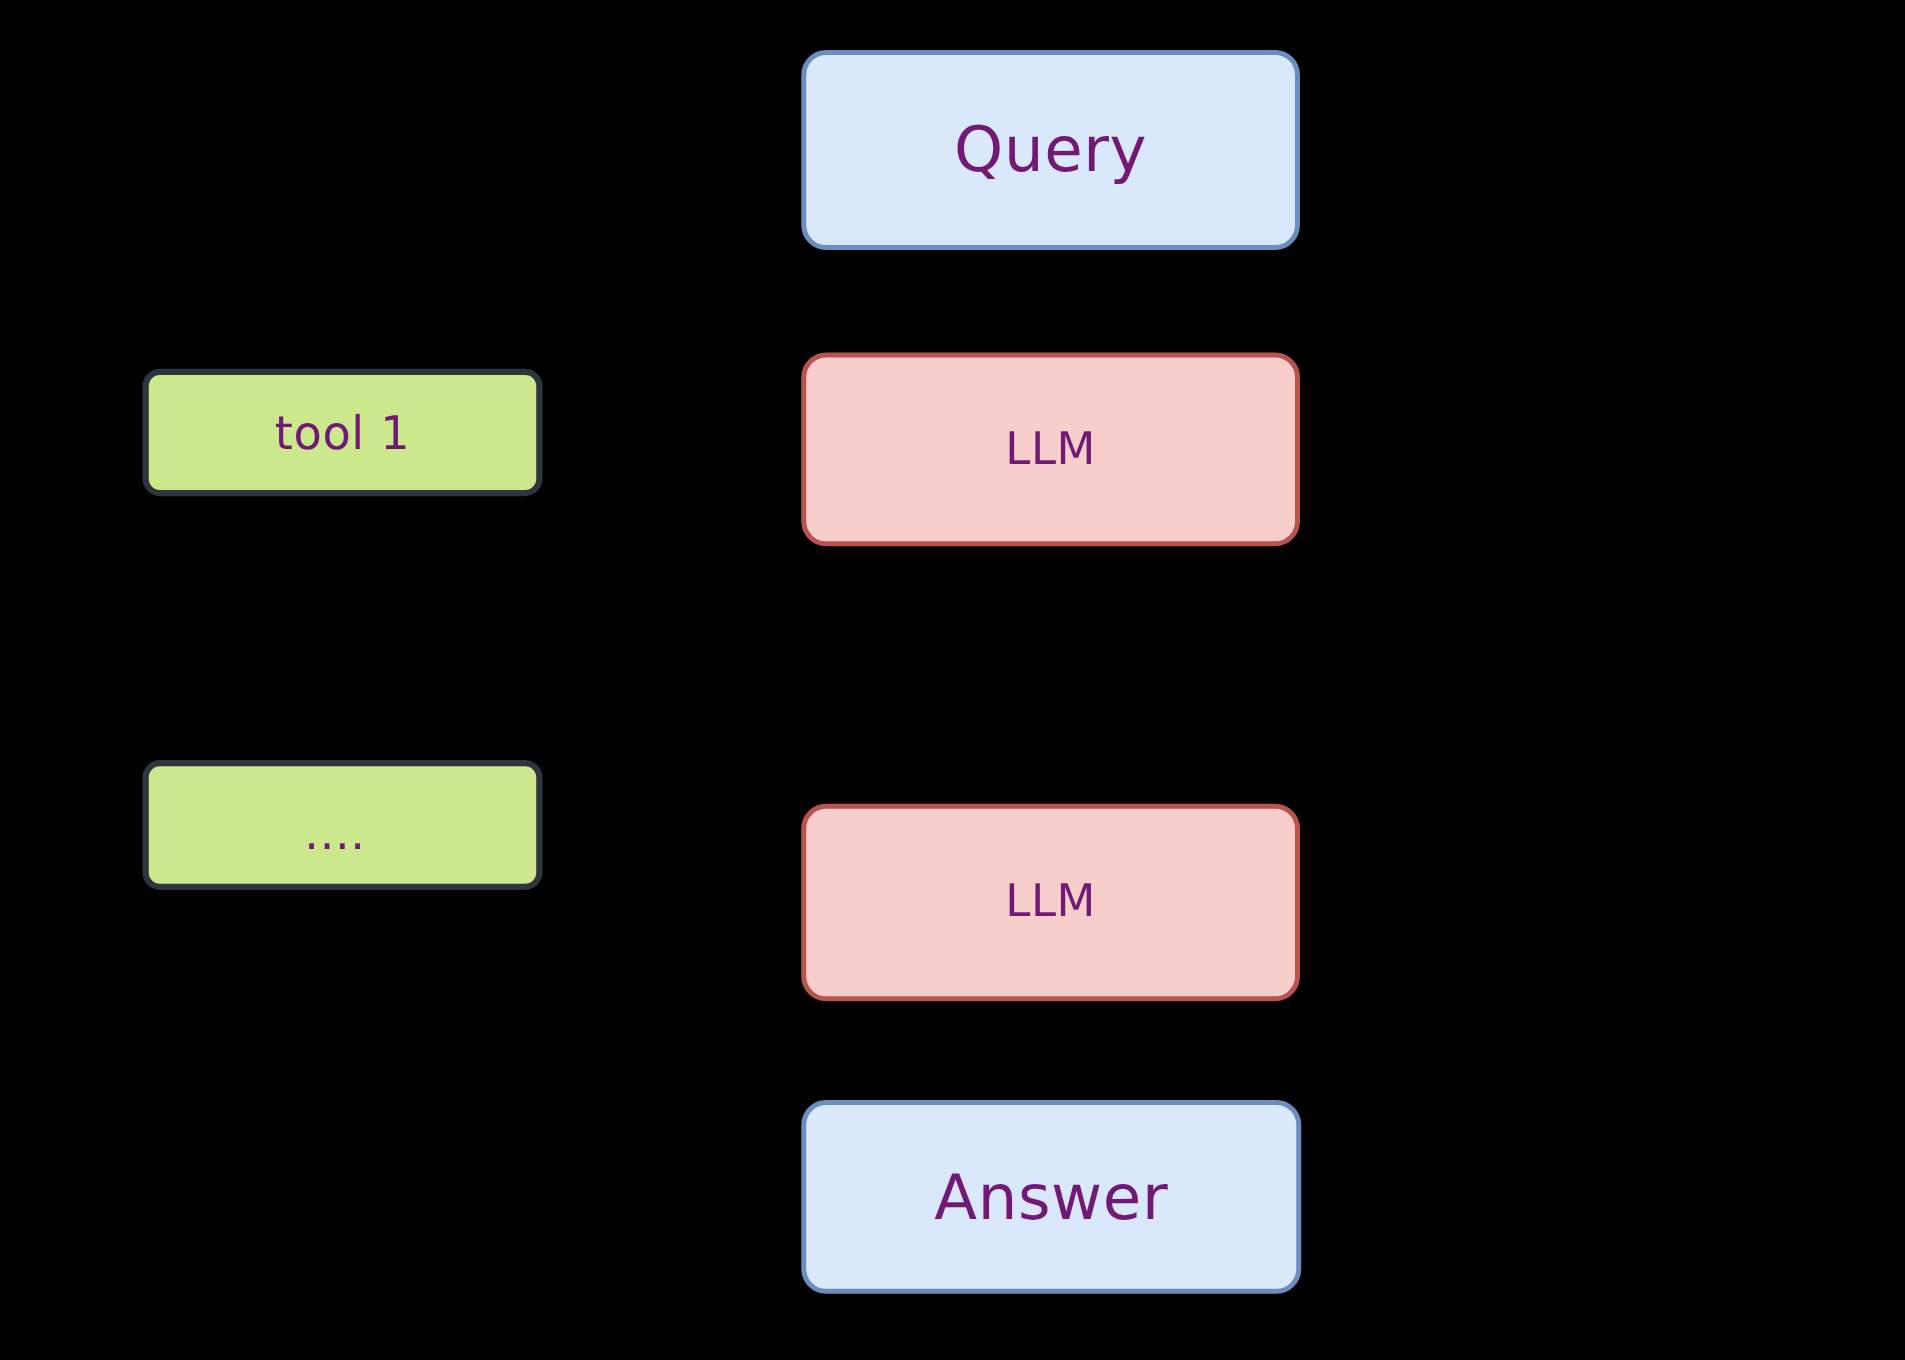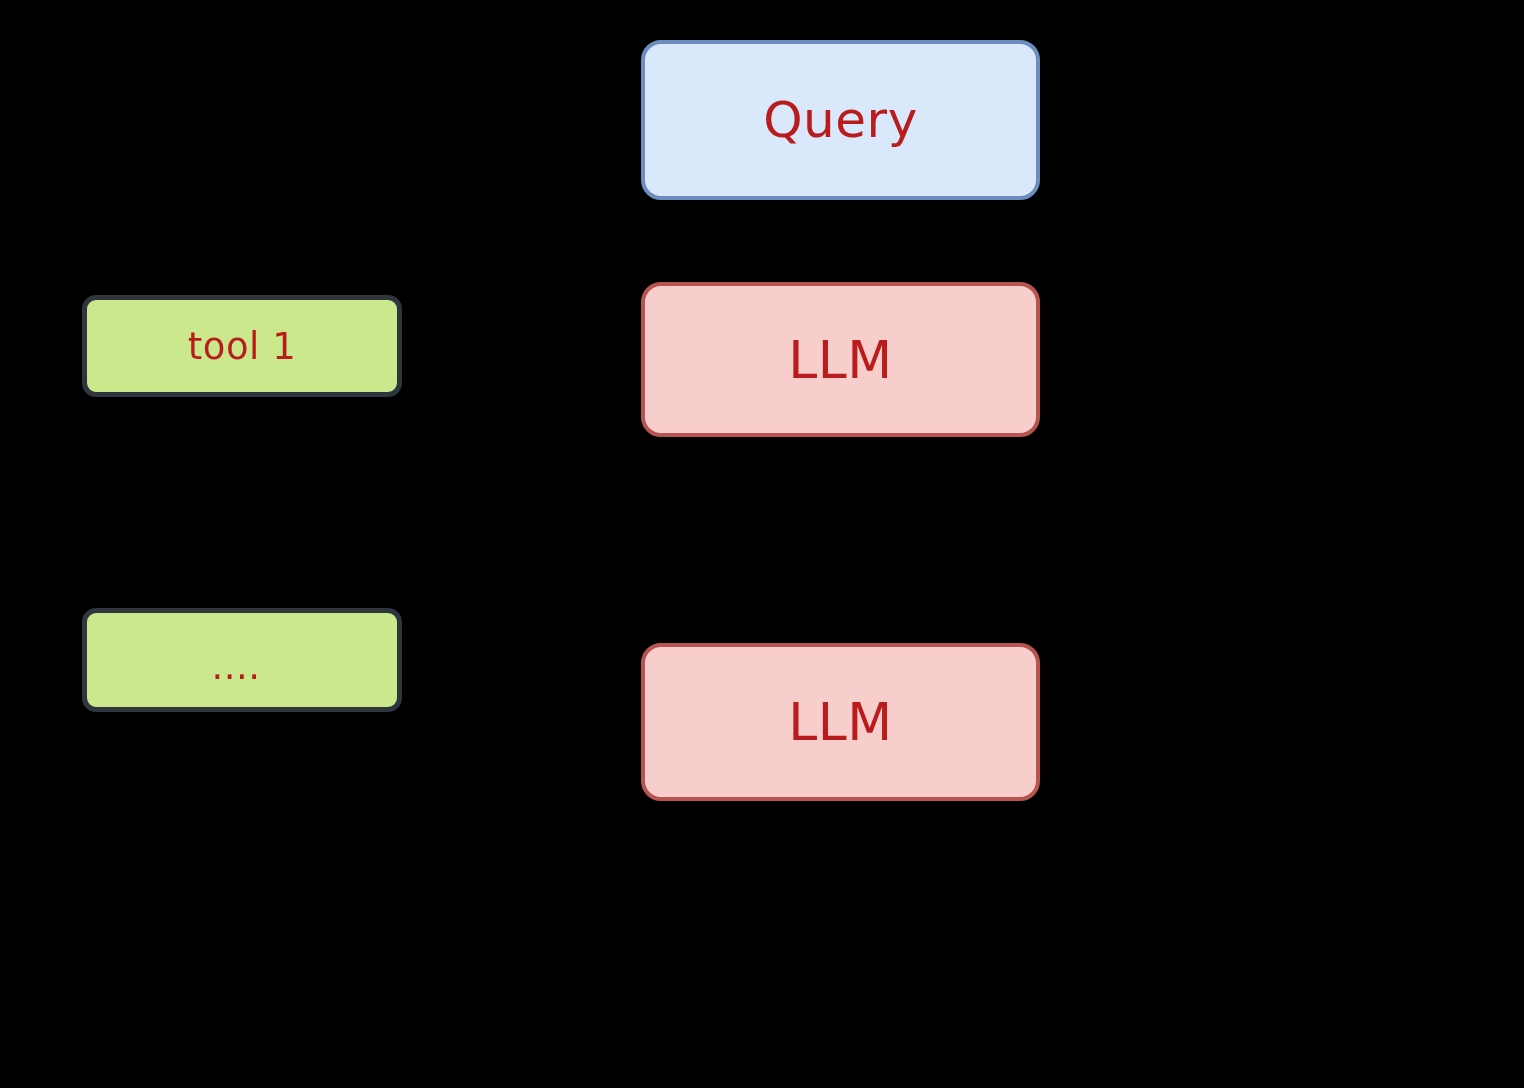--- a/index.html
+++ b/index.html
@@ -26,21 +26,21 @@
     justify-content: center;
     text-align: center;
     border-style: solid;
     border-radius: 17px;
     -webkit-font-smoothing: antialiased;
   }
   .node .node-label {
     display: block;
     line-height: 1;
     letter-spacing: 0.5px;
-    color: #b91c1c;
+    color: #701a75;
     white-space: pre;
   }
 
   
   .node.io {
     background: #dae8fc;
     border-color: #6c8ebf;
     border-width: 4px;
     border-radius: 20px;
   }
@@ -49,30 +49,31 @@
   }
 
   
   .node.llm {
     background: #f8cecc;
     border-color: #b85450;
     border-width: 4px;
     border-radius: 20px;
   }
   .node.llm .node-label {
-    font-size: 52px;
+    font-size: 36px;
     text-align: center;
   }
 
   
   .node.tool {
     background: #cce88c;
     border-color: #2e353d;
     border-width: 5px;
     border-radius: 14px;
+    margin-left: 32px;
   }
   .node.tool .node-label {
     font-size: 37px;
   }
   .node.tool.ellipsis .node-label {
     font-size: 37px;
     transform: translateX(-6px) translateY(6px);
   }
 
   
@@ -96,20 +97,23 @@
   </div>
 
   <div class="node llm" id="node-llm-1">
     <span class="node-label">LLM</span>
   </div>
 
   <div class="node llm" id="node-llm-2">
     <span class="node-label">LLM</span>
   </div>
 
+  <div class="node io" id="node-answer">
+    <span class="node-label">Answer</span>
+  </div>
 
   <div class="node tool" id="node-tool-1">
     <span class="node-label">tool 1</span>
   </div>
 
 
   <div class="node tool ellipsis" id="node-tool-3">
     <span class="node-label">....</span>
   </div>
 

